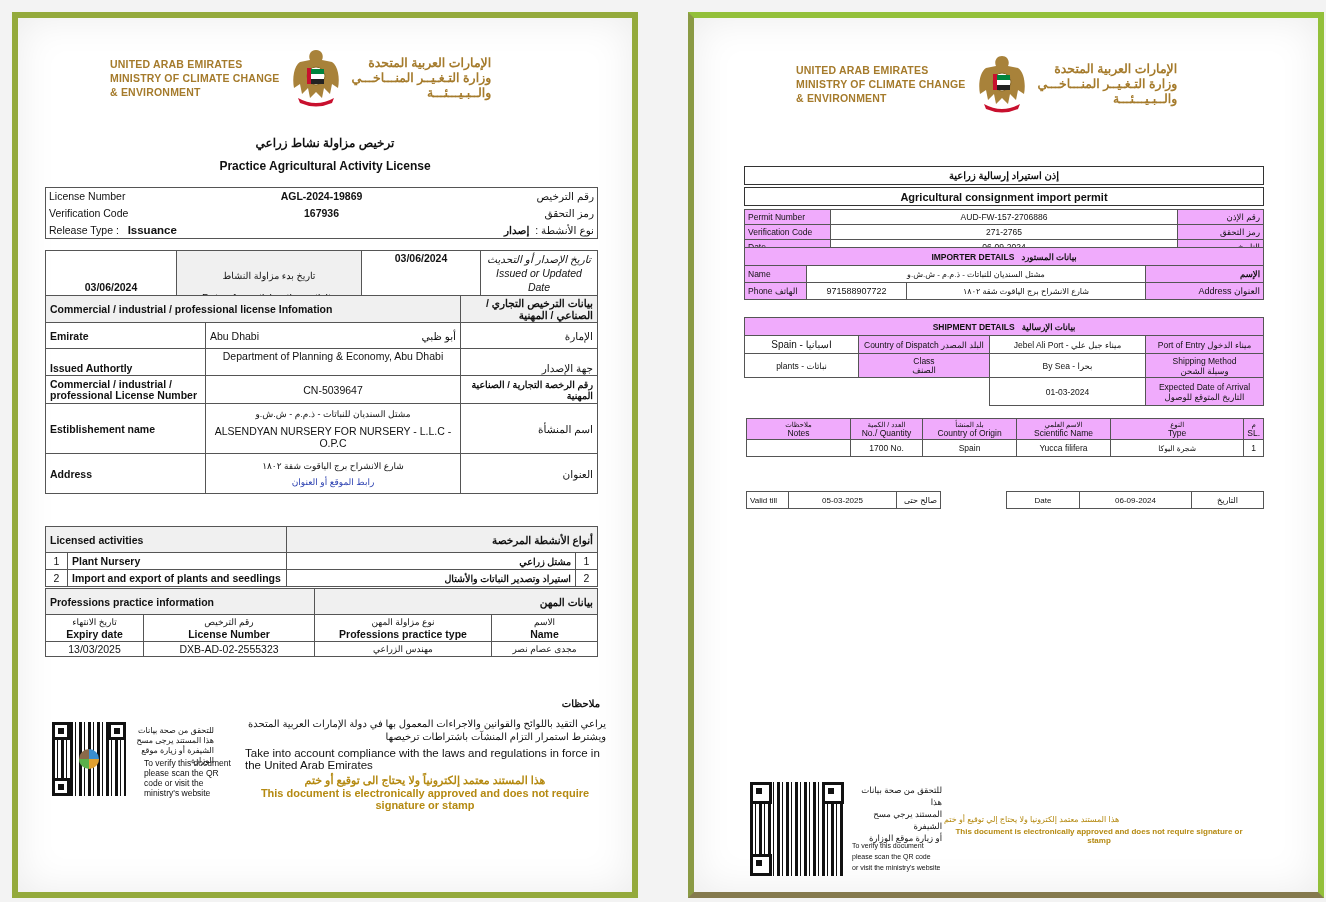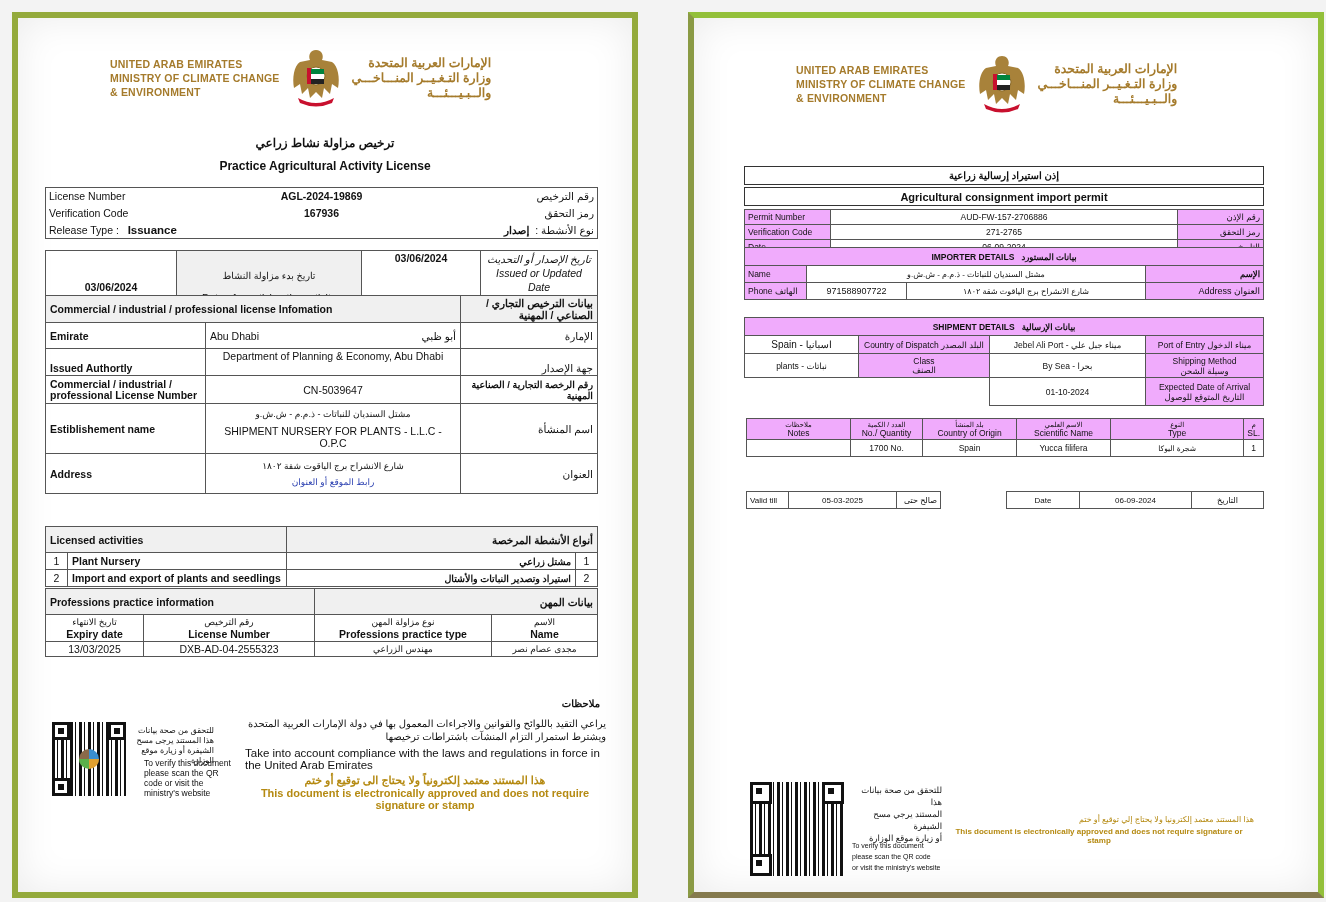--- a/index.html
+++ b/index.html
@@ -68,21 +68,21 @@
   .r-imp td { font-size: 8.5px; height: 17px; padding: 1px 3px; }
   .r-ship { left: 50px; top: 299px; width: 520px; }
   .r-ship td { font-size: 8.5px; padding: 1px 3px; }
   .r-goods { left: 52px; top: 400px; width: 518px; }
   .r-goods td { font-size: 8.5px; padding: 1px 3px; }
   .r-valid { left: 52px; top: 473px; width: 195px; }
   .r-valid td { font-size: 8px; height: 17px; padding: 1px 3px; }
   .r-date { left: 312px; top: 473px; width: 258px; }
   .r-date td { font-size: 8px; height: 17px; padding: 1px 3px; }
 
-  .r-approved-ar { position: absolute; left: 250px; top: 797px; width: 310px; text-align: right; direction: rtl; color: #b58a12; font-size: 8px; }
+  .r-approved-ar { position: absolute; left: 250px; top: 797px; width: 310px; text-align: left; direction: rtl; color: #b58a12; font-size: 8px; }
   .r-approved-en { position: absolute; left: 250px; top: 809px; width: 310px; text-align: center; color: #b58a12; font-size: 8px; font-weight: bold; }
 </style>
 </head>
 <body>
 
 <div class="page left">
 
   <div class="header" style="left:92px; top:30px;">
     <div class="hdr-en">
       <div>UNITED ARAB EMIRATES</div>
@@ -168,21 +168,21 @@
     </tr>
     <tr>
       <td class="b" style="height:28px; line-height:11px;">Commercial / industrial / professional License Number</td>
       <td class="c">CN-5039647</td>
       <td class="ar b" style="font-size:9.5px; line-height:11px;">رقم الرخصة التجارية / الصناعية المهنية</td>
     </tr>
     <tr>
       <td class="b" style="height:50px;">Estiblishement name</td>
       <td class="c" style="line-height:12px;">
         <div class="ar c" style="font-size:9px; margin-bottom:5px;">مشتل السنديان للنباتات - ذ.م.م - ش.ش.و</div>
-        <div>SHIPMENT NURSERY FOR PLANTS - L.L.C - O.P.C</div>
+        <div>ALSENDYAN NURSERY FOR NURSERY - L.L.C - O.P.C</div>
       </td>
       <td class="ar">اسم المنشأة</td>
     </tr>
     <tr>
       <td class="b" style="height:40px;">Address</td>
       <td class="c" style="line-height:16px;">
         <div class="ar c" style="font-size:9px;">شارع الانشراح برج الياقوت شقة ١٨٠٢</div>
         <div class="ar c" style="font-size:9px; color:#2a3fb0;">رابط الموقع أو العنوان</div>
       </td>
       <td class="ar">العنوان</td>
@@ -230,21 +230,21 @@
             <div style="font-size:9px; font-weight:normal;">نوع مزاولة المهن</div>
             <div>Professions practice type</div>
           </td>
       <td class="c b" style="line-height:12px;">
             <div style="font-size:9px; font-weight:normal;">الاسم</div>
             <div>Name</div>
           </td>
     </tr>
     <tr>
       <td class="c">13/03/2025</td>
-      <td class="c">DXB-AD-04-2555323</td>
+      <td class="c">DXB-AD-02-2555323</td>
       <td class="c ar" style="text-align:center; font-size:9px;">مهندس الزراعي</td>
       <td class="c ar" style="text-align:center; font-size:9px;">مجدى عصام نصر</td>
     </tr>
   </tbody>
     </table>
 
   <div class="notes-title">ملاحظات</div>
   <div class="notes-ar">يراعي التقيد باللوائح والقوانين والاجراءات المعمول بها في دولة الإمارات العربية المتحدة ويشترط استمرار التزام المنشآت باشتراطات ترخيصها</div>
   <div class="notes-en">Take into account compliance with the laws and regulations in force in the United Arab Emirates</div>
   <div class="approved-ar">هذا المستند معتمد إلكترونياً ولا يحتاج الى توقيع أو ختم</div>
@@ -358,21 +358,21 @@
             <div>الصنف</div>
           </td>
       <td class="c">By Sea - بحرا</td>
       <td class="grey c" style="line-height:10px;margin-left:41px;">
             <div>Shipping Method</div>
             <div>وسيلة الشحن</div>
           </td>
     </tr>
     <tr>
       <td colspan="2" style="border:none; height:28px;"></td>
-      <td class="c">01-10-2024</td>
+      <td class="c">01-03-2024</td>
       <td class="grey c" style="line-height:10px;">
             <div>Expected Date of Arrival</div>
             <div>التاريخ المتوقع للوصول</div>
           </td>
     </tr>
   </tbody>
     </table>
 
   <table class="r-goods">
     <tbody>

